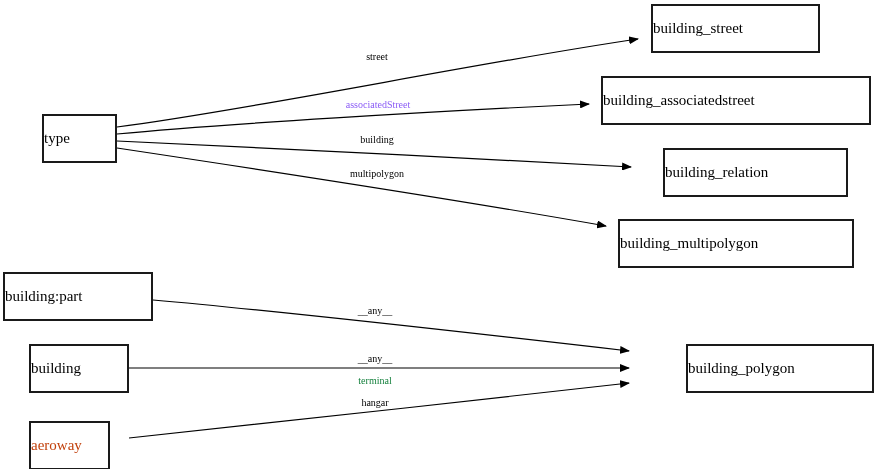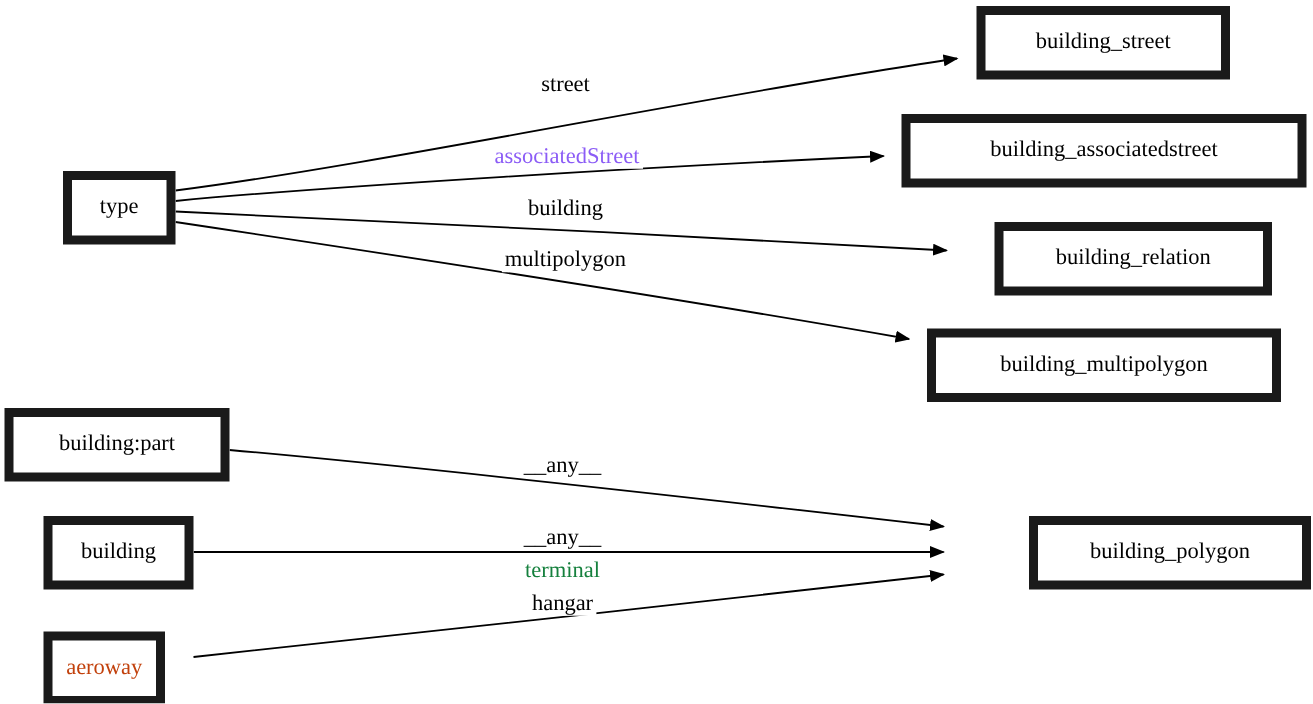--- a/index.html
+++ b/index.html
@@ -18,36 +18,36 @@
   #edge-layer {
     position: absolute;
     left: 0;
     top: 0;
     width: 875px;
     height: 469px;
   }
   .node {
     position: absolute;
     box-sizing: border-box;
-    border: 6px solid #6d28d9;
+    border: 2px solid #6d28d9;
     background: #ffffff;
     display: flex;
     align-items: center;
-    justify-content: center;
+    justify-content: flex-start;
     color: #000000;
     font-size: 15px;
     line-height: 1;
     white-space: nowrap;
     z-index: 2;
   }
   .edge-label {
     position: absolute;
     transform: translate(-50%, -50%);
     color: #000000;
-    font-size: 15px;
+    font-size: 10px;
     line-height: 1;
     white-space: nowrap;
     background: #ffffff;
     padding: 0 2px;
     z-index: 3;
   }
 </style>
 </head>
 <body>
 

